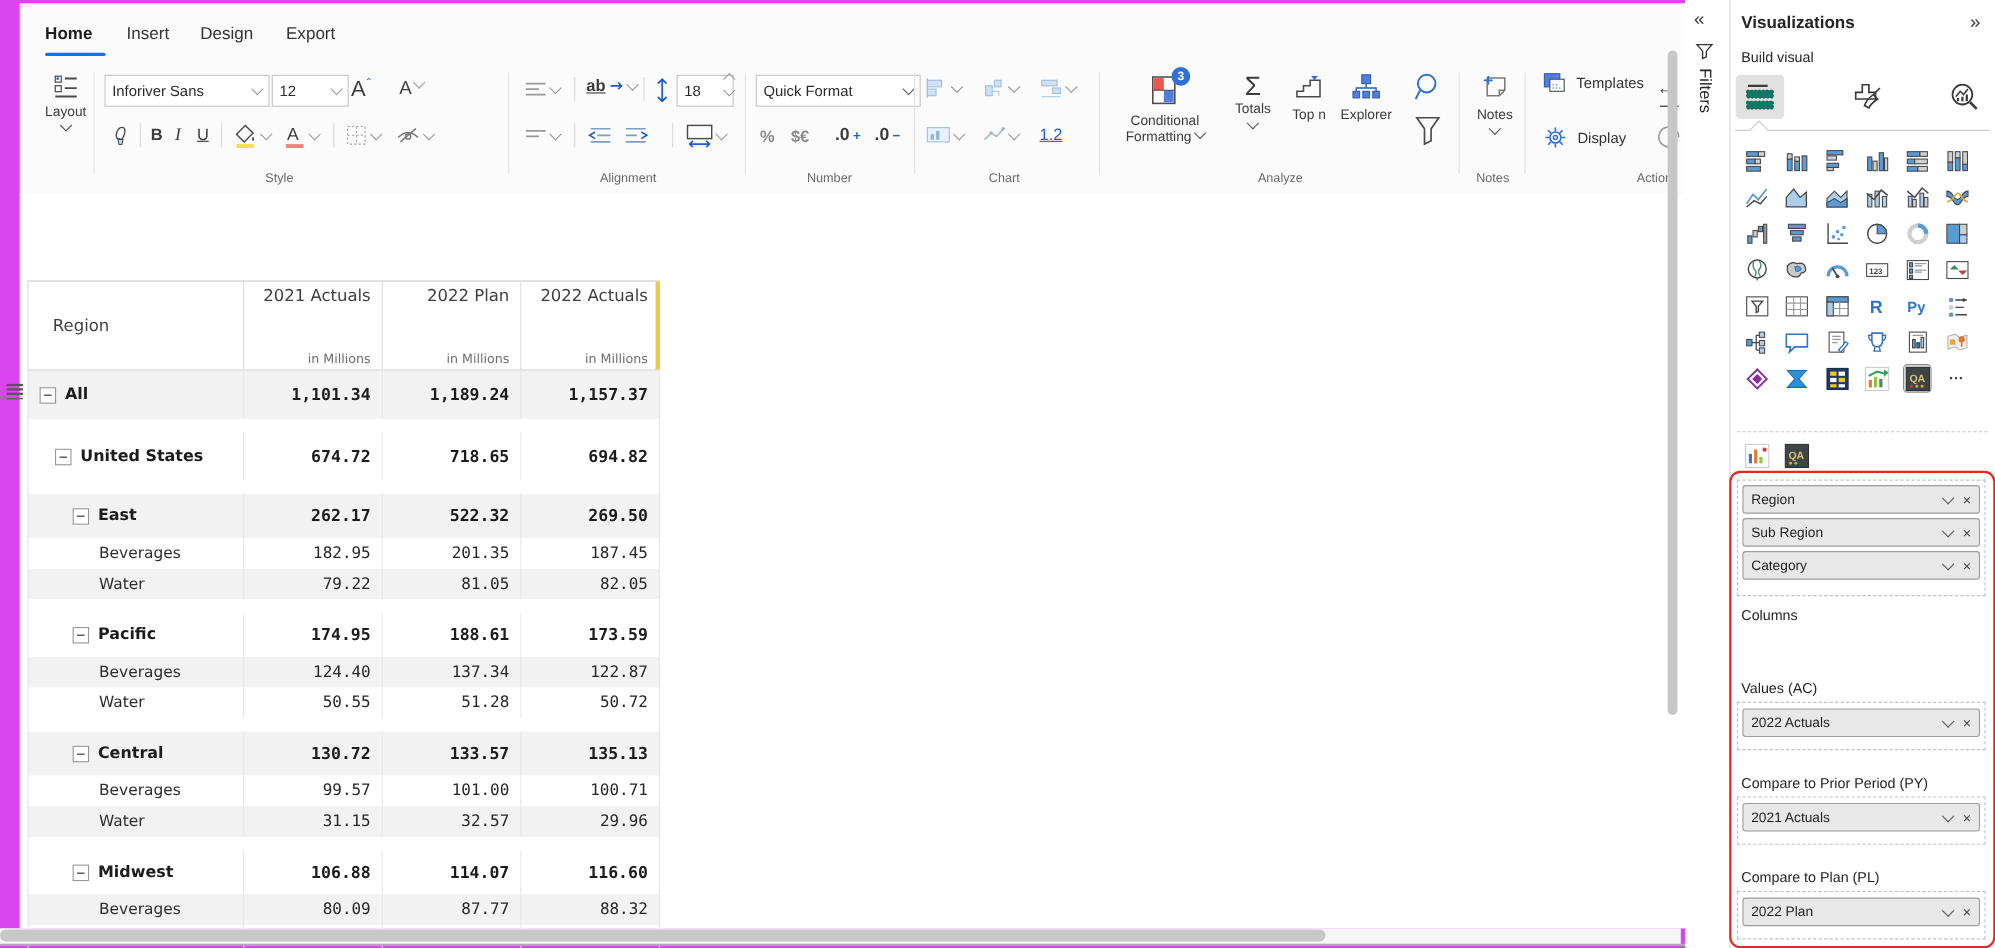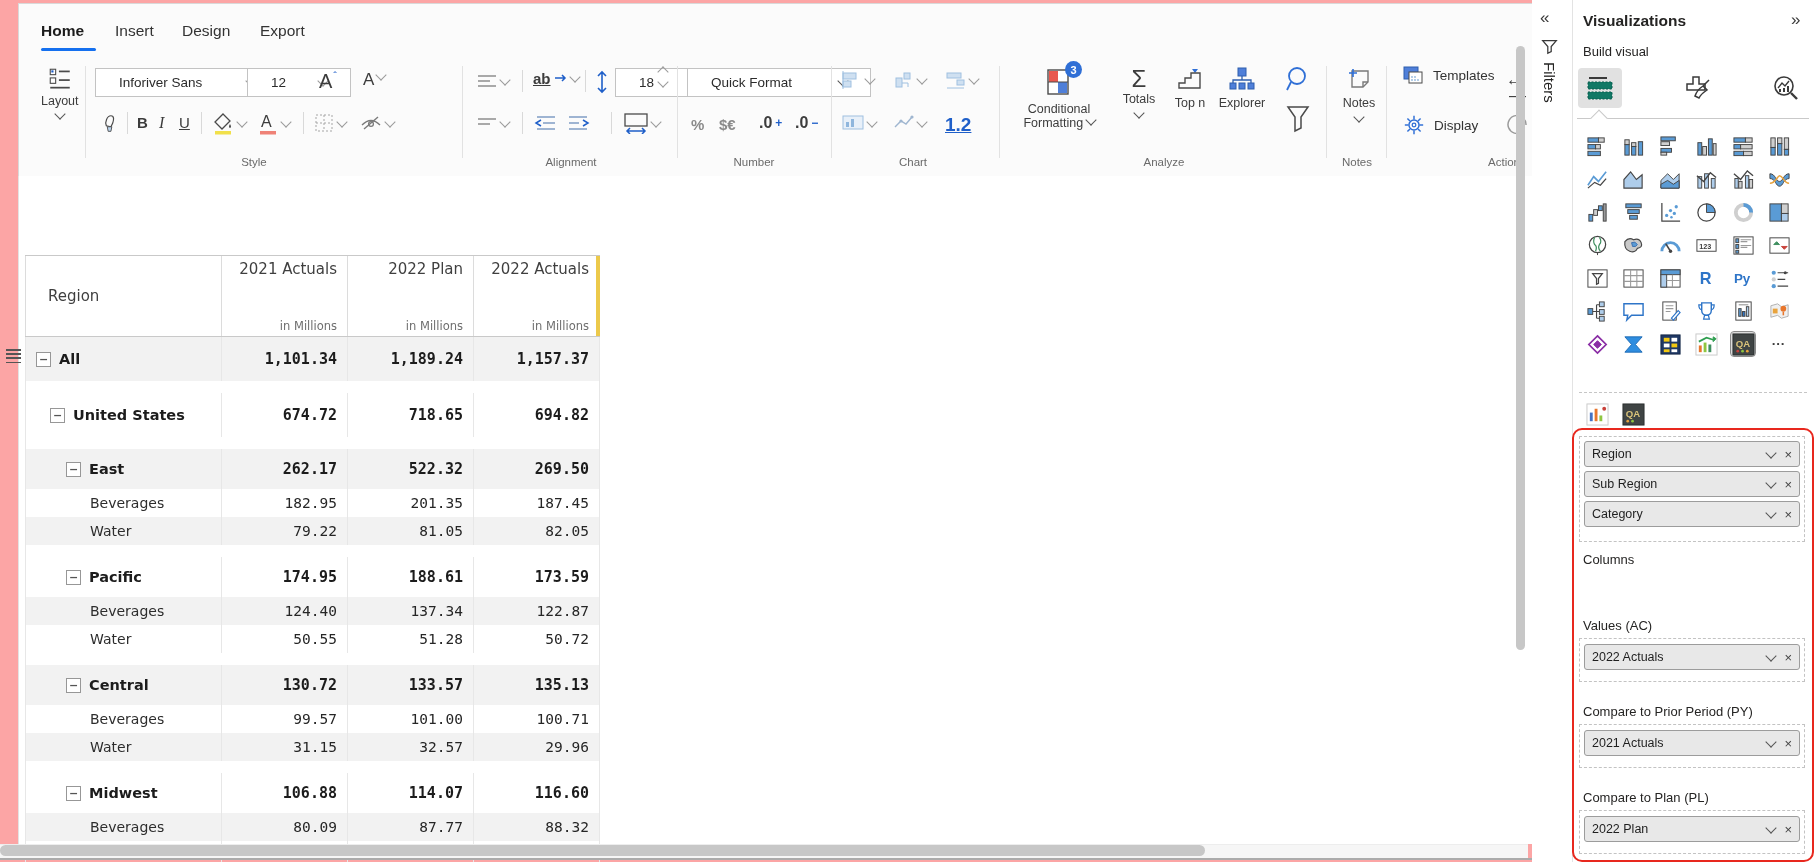--- a/index.html
+++ b/index.html
@@ -1,25 +1,25 @@
 <!DOCTYPE html>
 <html><head>
 <meta charset="utf-8">
 <style>
   html,body{margin:0;padding:0;background:#fff;}
-  #screen{position:relative;width:1814px;height:862px;background:#fca5a5;overflow:hidden;
+  #screen{position:relative;width:1814px;height:862px;background:#d946ef;overflow:hidden;
           font-family:"Liberation Sans",sans-serif;color:#252423;}
   .abs{position:absolute;}
   
   #ribbon{left:18px;top:3px;width:1514px;height:173px;background:#fbfbfb;border-top:1px solid #d9d9d9;border-left:1px solid #d9d9d9;}
   .tab{position:absolute;top:18px;font-size:15.5px;color:#333;cursor:pointer;}
   .tab.active{font-weight:700;color:#1c1c1c;}
   .tab-underline{position:absolute;height:3px;background:#1570ef;top:44px;border-radius:2px;}
   .combo{position:absolute;background:#fff;border:1px solid #c3c3c3;height:27px;display:flex;align-items:center;
-         padding:0 23px;font-size:13.5px;color:#2b2b2b;justify-content:space-between;}
+         padding:0 6px;font-size:13.5px;color:#2b2b2b;justify-content:space-between;}
   .chev{display:inline-block;width:7px;height:7px;border-right:1.5px solid #555;border-bottom:1.5px solid #555;
         transform:rotate(45deg);margin-bottom:3px;}
   .chev.up{transform:rotate(225deg);margin-bottom:-2px;}
   .chev.dim{border-color:#9a9a9a;}
   .rsep{position:absolute;top:62px;width:1px;height:92px;background:#e2e2e2;}
   .isep{position:absolute;top:8px;width:1px;height:22px;background:#d9d9d9;}
   .rlabel{position:absolute;top:152px;font-size:11.5px;color:#6a6a6a;text-align:center;}
   .ibtn{position:absolute;display:flex;align-items:center;gap:3px;cursor:pointer;}
   .num-tok{font-size:15px;color:#8a8a8a;font-weight:600;}
   .sup{color:#1f5fc9;font-weight:700;font-size:12px;vertical-align:super;}
@@ -279,21 +279,21 @@
       <span class="chev dim"></span>
     </div>
     <div class="ibtn" style="left:874px;top:110px">
       <svg width="22" height="18" viewBox="0 0 22 18">
           <path d="M2 13 L8 7 L13 10 L19 3" fill="none" stroke="#9fb6d0" stroke-width="1.4"></path>
           <circle cx="8" cy="7" r="1.6" fill="#9fb6d0"></circle>
           <circle cx="19" cy="3" r="1.6" fill="#9fb6d0"></circle>
         </svg>
       <span class="chev dim"></span>
     </div>
-    <span class="ibtn" style="left:926px;top:110px;font-size:19px;font-weight:700;color:#1f5fc9;text-decoration:underline">1.2</span>
+    <span class="ibtn" style="left:926px;top:110px;font-size:15px;font-weight:400;color:#1f5fc9;text-decoration:underline">1.2</span>
     <div class="rlabel" style="left:818px;width:152px">Chart</div>
     <div class="rsep" style="left:980px"></div>
 
     <div class="abs" style="left:995px;top:62px;width:90px;text-align:center">
       <span style="position:relative;display:inline-block">
         <svg width="30" height="32" viewBox="0 0 30 32">
             <rect x="4" y="4" width="20" height="24" fill="#fff" stroke="#4a4a4a" stroke-width="1.4"></rect>
             <rect x="5" y="5" width="9" height="11" fill="#e8584f"></rect>
             <rect x="14" y="16" width="9" height="11" fill="#4f7fd9"></rect>
             <line x1="4" y1="16" x2="24" y2="16" stroke="#4a4a4a"></line>

